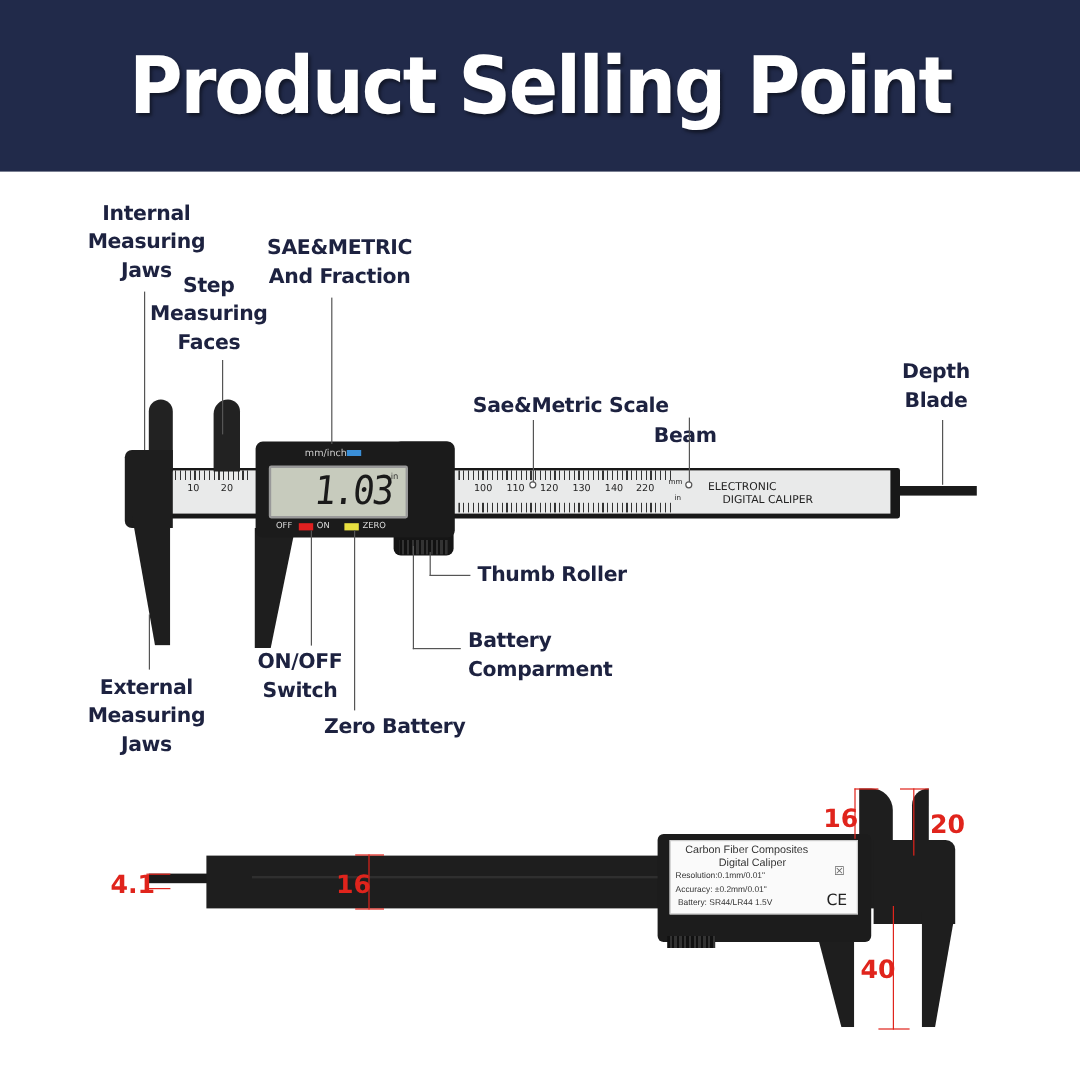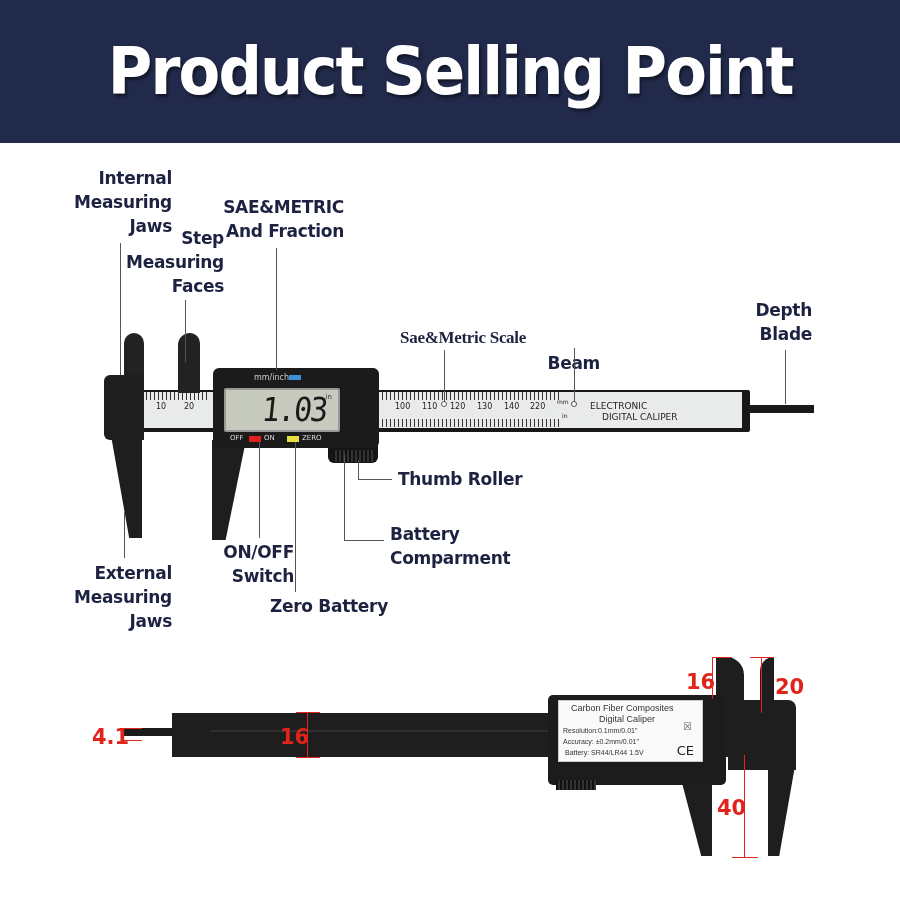--- a/index.html
+++ b/index.html
@@ -13,21 +13,21 @@
   }
   .header-title {
     color: #ffffff; font-family: "DejaVu Sans", sans-serif; font-weight: bold;
     font-size: 66px; letter-spacing: -2px; transform: scaleX(0.92);
     text-shadow: 2px 3px 3px rgba(0,0,0,0.45);
   }
 
   .lbl {
     position: absolute; color: #1d2240; font-weight: bold;
     font-family: "DejaVu Sans", sans-serif; font-size: 17px; line-height: 24px;
-    text-align: right; white-space: nowrap; letter-spacing: -0.3px;
+    text-align: center; white-space: nowrap; letter-spacing: -0.3px;
   }
   .lbl.left { text-align: left; }
   .line { position: absolute; background: #555; }
   .hline { position: absolute; height: 1px; background: #555; }
   .dot { position: absolute; width: 6px; height: 6px; border: 1px solid #555; border-radius: 50%; background: #fff; }
 
   
   .cal { position: absolute; }
   .beam1 { left: 120px; top: 390px; width: 630px; height: 42px; background: #181818; border-radius: 2px; }
   .scale1 { left: 132px; top: 392px; width: 610px; height: 36px; background: #e9eaea; }
@@ -51,21 +51,21 @@
   .zerobtn { position: absolute; left: 287px; top: 436px; width: 12px; height: 6px; background: #e8e040; }
   .zero { position: absolute; left: 302px; top: 434px; font-size: 7px; color: #ddd; }
   .roller1 { left: 328px; top: 368px; width: 50px; height: 95px; background: #151515; border-radius: 6px; }
   .roller-teeth { left: 333px; top: 450px; width: 40px; height: 12px; background-image: repeating-linear-gradient(90deg, #111 0 2px, #333 2px 4px); }
 
   
   .beam2 { left: 172px; top: 713px; width: 560px; height: 44px; background: #1e1e1e; }
   .beam2-groove { left: 210px; top: 730px; width: 340px; height: 2px; background: #2f2f2f; }
   .blade2 { left: 124px; top: 728px; width: 50px; height: 8px; background: #1a1a1a; }
   .body2 { left: 548px; top: 695px; width: 178px; height: 90px; background: #1c1c1c; border-radius: 5px; }
-  .label2 { position: absolute; left: 558px; top: 700px; width: 145px; height: 62px; background: #fafafa; border: 1px solid #ccc; }
+  .label2 { position: absolute; left: 558px; top: 700px; width: 157px; height: 62px; background: #fafafa; border: 1px solid #ccc; }
   .label2 .t { position: absolute; width: 100%; text-align: left; font-size: 8px; color: #333; font-family: "Liberation Sans", sans-serif; white-space: nowrap; }
   .ce { position: absolute; right: 8px; top: 42px; font-size: 13px; color: #222; }
   .weee { position: absolute; right: 10px; top: 20px; font-size: 10px; color: #666; }
   .roller2 { left: 556px; top: 780px; width: 40px; height: 10px; background-image: repeating-linear-gradient(90deg, #111 0 2px, #333 2px 4px); }
   .jaw2-tl { left: 716px; top: 657px; width: 28px; height: 58px; background: #1e1e1e; border-radius: 0 18px 0 0; }
   .jaw2-tr { left: 760px; top: 657px; width: 14px; height: 44px; background: #1e1e1e; border-radius: 14px 0 0 0; }
   .jaw2-head { left: 728px; top: 700px; width: 68px; height: 70px; background: #1e1e1e; border-radius: 0 8px 0 0; }
   .jaw2-bl { left: 676px; top: 760px; width: 36px; height: 96px; background: #1e1e1e; clip-path: polygon(0 0, 100% 0, 100% 100%, 70% 100%); }
   .jaw2-br { left: 768px; top: 760px; width: 28px; height: 96px; background: #1e1e1e; clip-path: polygon(0 0, 100% 0, 40% 100%, 0 100%); }
 
@@ -132,21 +132,21 @@
   <div>Faces</div>
 </div>
 <div class="line" style="left:185px;top:300px;width:1px;height:62px;"></div>
 
 <div class="lbl" style="left:222px;top:195px;width:122px;">
   <div>SAE&amp;METRIC</div>
   <div>And Fraction</div>
 </div>
 <div class="line" style="left:276px;top:248px;width:1px;height:122px;"></div>
 
-<div class="lbl" style="left:372px;top:326px;width:154px;font-family:Liberation Serif, serif;">Sae&amp;Metric Scale</div>
+<div class="lbl" style="left:394px;top:326px;width:154px;">Sae&amp;Metric Scale</div>
 <div class="line" style="left:444px;top:350px;width:1px;height:52px;"></div>
 <div class="dot" style="left:441px;top:401px;"></div>
 
 <div class="lbl" style="left:542px;top:323px;width:58px;margin-top:28px;">Beam</div>
 <div class="line" style="left:574px;top:348px;width:1px;height:54px;"></div>
 <div class="dot" style="left:571px;top:401px;"></div>
 
 <div class="lbl" style="left:748px;top:298px;width:64px;">
   <div>Depth</div>
   <div>Blade</div>

